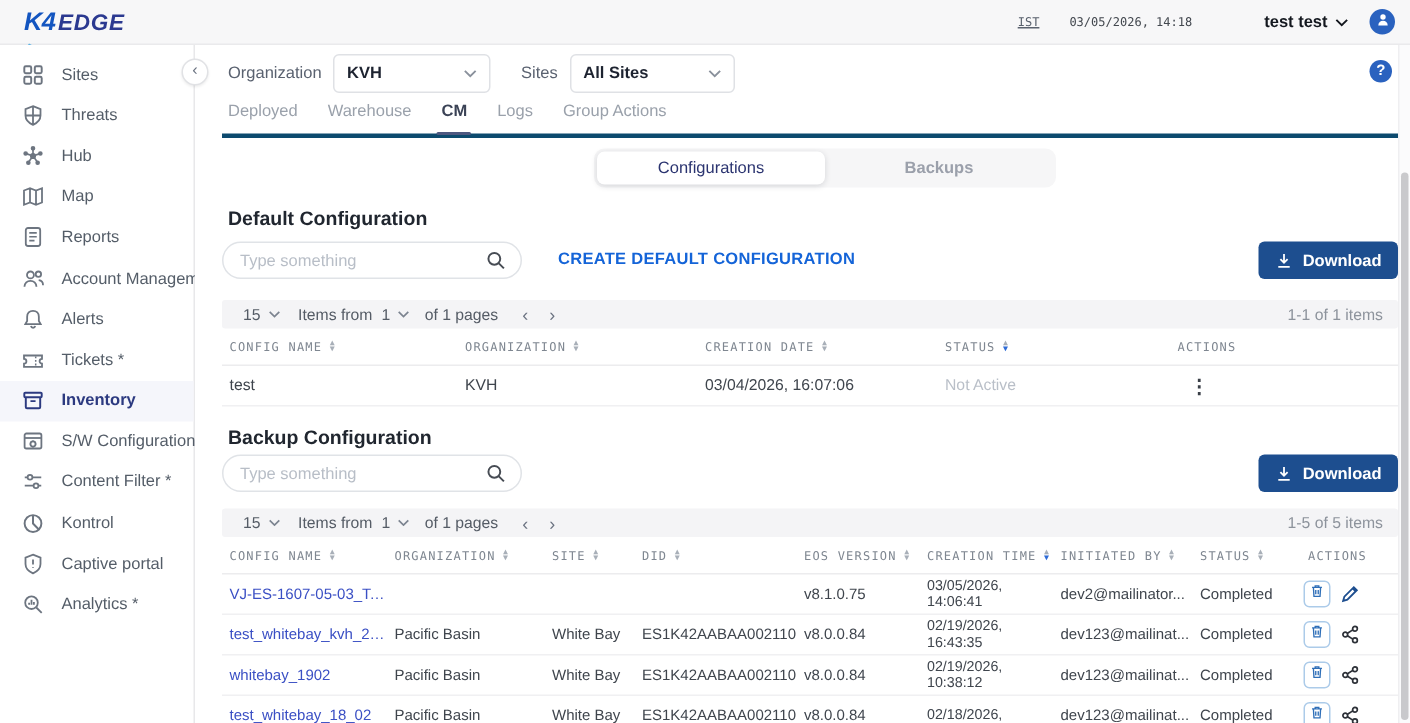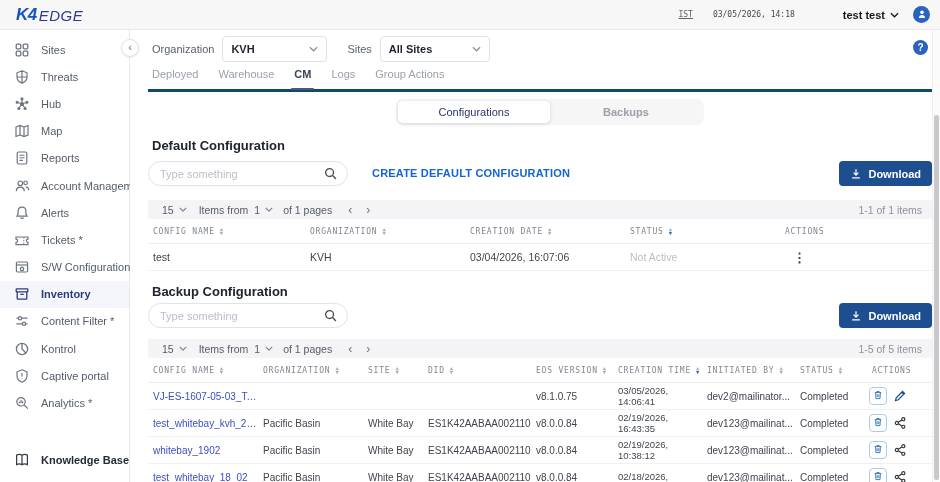--- a/index.html
+++ b/index.html
@@ -5,21 +5,21 @@
   * { margin:0; padding:0; box-sizing:border-box; }
   html,body { width:940px; height:482px; overflow:hidden; background:#fff;
     font-family:"Liberation Sans", sans-serif; }
   .app { width:940px; height:390px; position:relative; background:#fff; }
 
   
   .topbar { height:30px; background:#f7f7f8; border-bottom:1px solid #eaeaec;
     display:flex; align-items:center; padding:0 10px 0 16px; }
   .logo { display:flex; align-items:flex-start; position:relative; cursor:pointer; }
   .logo .k4 { font-style:italic; font-weight:900; font-size:17px; color:#1355c0; letter-spacing:-0.5px; }
-  .logo .edge { font-style:italic; font-weight:400; font-size:15px; color:#2b3990; letter-spacing:0.5px; margin:2px 0 0 2px; }
+  .logo .edge { font-style:italic; font-weight:700; font-size:15px; color:#2b3990; letter-spacing:0.5px; margin:2px 0 0 2px; }
   .logo .waves { position:absolute; left:2px; top:18px; }
   .top-right { margin-left:auto; display:flex; align-items:center; }
   .tz { font-family:"DejaVu Sans Mono", monospace; font-size:8px; color:#5a626e;
     text-decoration:underline; margin-right:20px; }
   .dt { font-family:"DejaVu Sans Mono", monospace; font-size:8px; color:#43484f; }
   .user { display:flex; align-items:center; gap:5px; margin-left:48px; cursor:pointer; }
   .user .uname { font-size:11px; font-weight:700; color:#14181f; }
   .user .chev { width:9px; height:6px; color:#14181f; display:inline-flex; }
   .avatar { width:17px; height:17px; border-radius:50%; background:#2a62bf; margin-left:14px;
     display:flex; align-items:center; justify-content:center; overflow:hidden; cursor:pointer; }
@@ -255,44 +255,44 @@
       </div>
       <div class="side-item">
         <span class="sicon">
             <svg viewBox="0 0 16 16">
               <path d="M2 5 h12 v2.2 a1.6 1.6 0 0 0 0 3.2 V12.6 H2 v-2.2 a1.6 1.6 0 0 0 0 -3.2 Z" fill="none" stroke="currentColor" stroke-width="1.2"></path>
               <path d="M9.8 5.6 v1.2 M9.8 8 v1.2 M9.8 10.4 v1.2" stroke="currentColor" stroke-width="1" fill="none"></path>
             </svg>
           </span>
         <span class="slabel">Tickets *</span>
       </div>
+      <div class="side-item active">
+        <span class="sicon">
+            <svg viewBox="0 0 16 16">
+              <g fill="none" stroke="currentColor" stroke-width="1.3">
+                <rect x="2.2" y="2.8" width="11.6" height="3" rx=".6"></rect>
+                <path d="M3.2 5.8 V12.4 a.8 .8 0 0 0 .8 .8 h8 a.8 .8 0 0 0 .8 -.8 V5.8 M6.3 8.4 h3.4"></path>
+              </g>
+            </svg>
+          </span>
+        <span class="slabel">Inventory</span>
+      </div>
       <div class="side-item">
         <span class="sicon">
             <svg viewBox="0 0 16 16">
               <g fill="none" stroke="currentColor" stroke-width="1.2">
                 <rect x="2.4" y="3" width="11.2" height="10" rx="1.2"></rect>
                 <path d="M2.4 6 h11.2"></path>
                 <circle cx="8" cy="10" r="1.7"></circle>
                 <path d="M8 7.6 v.7 M8 11.7 v.7 M5.9 10 h.7 M9.4 10 h.7"></path>
               </g>
             </svg>
           </span>
         <span class="slabel">S/W Configuration</span>
       </div>
-      <div class="side-item active">
-        <span class="sicon">
-            <svg viewBox="0 0 16 16">
-              <g fill="none" stroke="currentColor" stroke-width="1.3">
-                <rect x="2.2" y="2.8" width="11.6" height="3" rx=".6"></rect>
-                <path d="M3.2 5.8 V12.4 a.8 .8 0 0 0 .8 .8 h8 a.8 .8 0 0 0 .8 -.8 V5.8 M6.3 8.4 h3.4"></path>
-              </g>
-            </svg>
-          </span>
-        <span class="slabel">Inventory</span>
-      </div>
       <div class="side-item">
         <span class="sicon">
             <svg viewBox="0 0 16 16">
               <g fill="none" stroke="currentColor" stroke-width="1.2">
                 <path d="M2.5 5.2 h11 M2.5 10.8 h11"></path>
                 <circle cx="6" cy="5.2" r="1.6" fill="#fff"></circle>
                 <circle cx="10" cy="10.8" r="1.6" fill="#fff"></circle>
               </g>
             </svg>
           </span>
@@ -323,28 +323,20 @@
       <div class="side-item">
         <span class="sicon">
             <svg viewBox="0 0 16 16">
               <g fill="none" stroke="currentColor" stroke-width="1.2">
                 <circle cx="7" cy="6.8" r="4.2"></circle>
                 <path d="M10.2 10 L13.8 13.6 M5.4 8.2 v-1.4 M7 8.2 V4.9 M8.6 8.2 V6.3"></path>
               </g>
             </svg>
           </span>
         <span class="slabel">Analytics *</span>
-      </div>
-      <div class="side-item kb">
-        <span class="sicon">
-            <svg viewBox="0 0 16 16">
-              <path d="M2.6 3 c1.8 -.9 3.8 -.9 5.4 .2 c1.6 -1.1 3.6 -1.1 5.4 -.2 V12.6 c-1.8 -.9 -3.8 -.9 -5.4 .2 c-1.6 -1.1 -3.6 -1.1 -5.4 -.2 Z M8 3.2 V12.8" fill="none" stroke="currentColor" stroke-width="1.2"></path>
-            </svg>
-          </span>
-        <span class="slabel">Knowledge Base</span>
       </div>
     </aside>
 
     <div class="collapse-btn">‹</div>
 
     <main class="main">
       <div class="help-icon">?</div>
 
       <div class="toolbar">
         <span class="tlabel">Organization</span>

